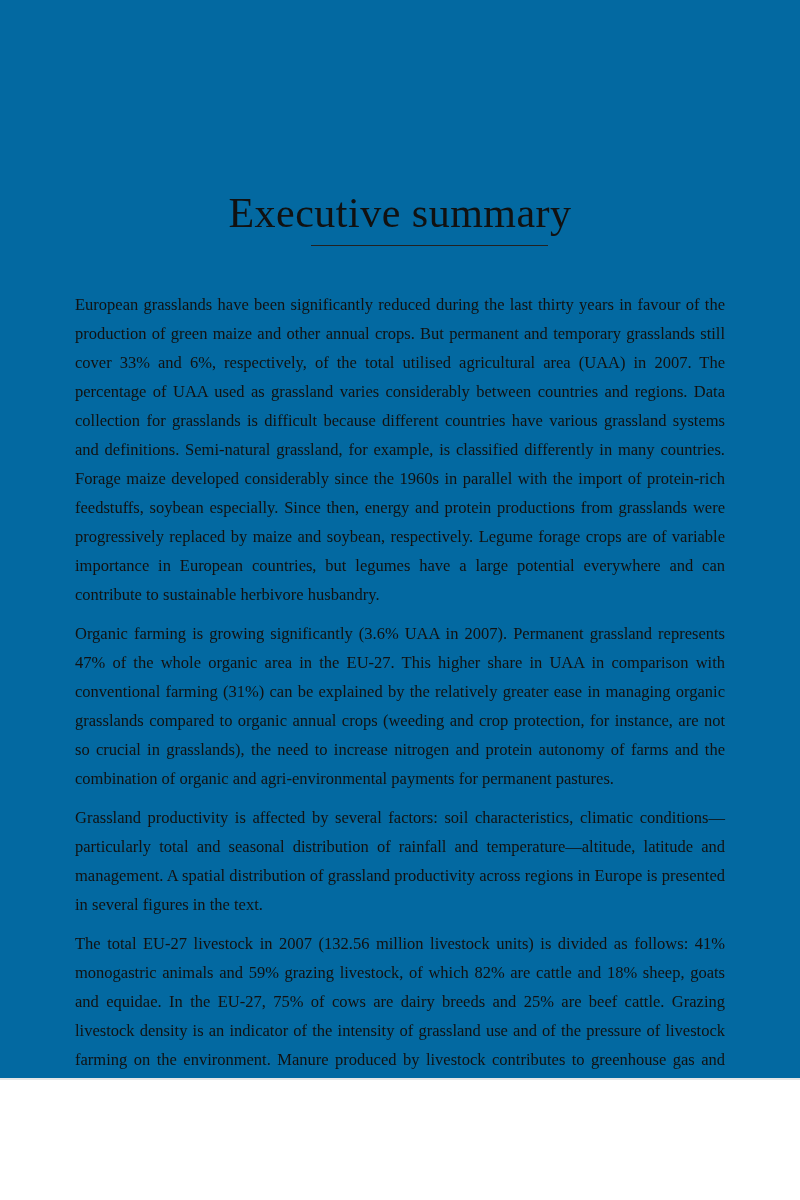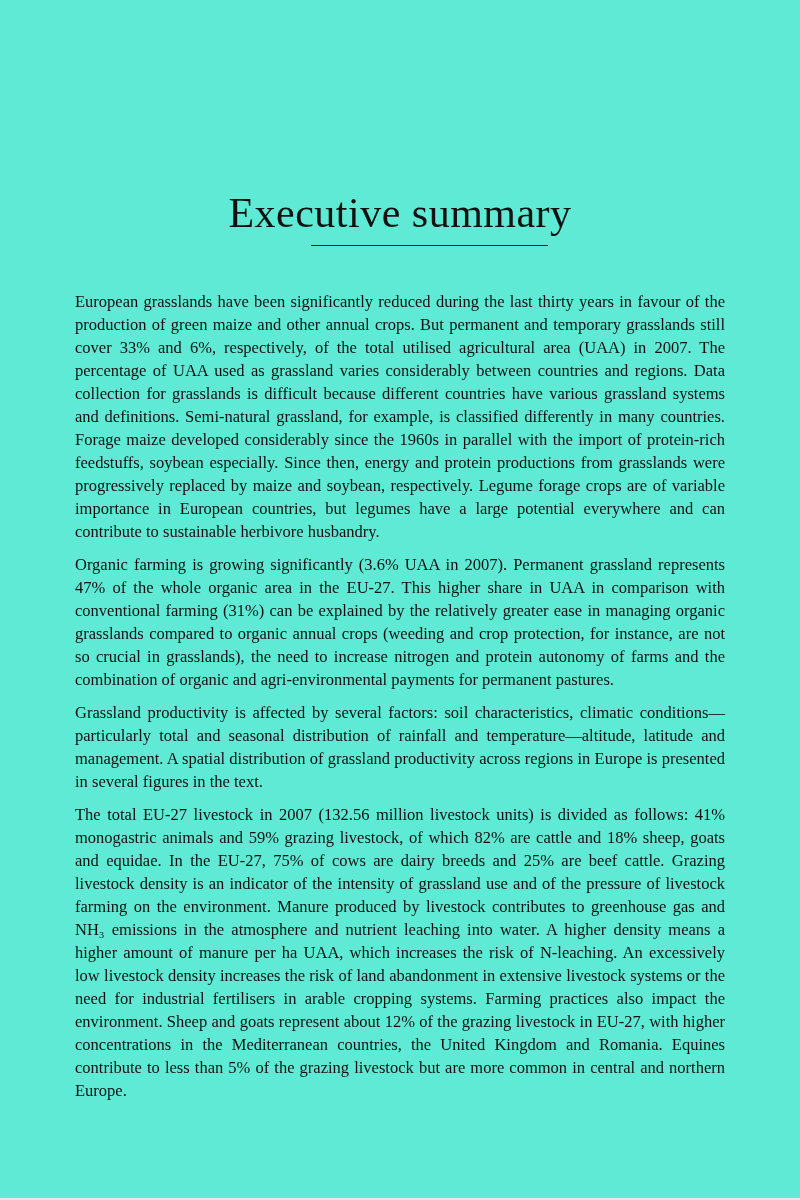--- a/index.html
+++ b/index.html
@@ -3,22 +3,22 @@
 <meta charset="utf-8">
 <style>
   html, body {
     margin: 0;
     padding: 0;
     background: #ffffff;
   }
   .page {
     position: relative;
     width: 800px;
-    height: 1200px;
-    background: #5eead4;
+    height: 1080px;
+    background: #0369a1;
     font-family: "Liberation Serif", "DejaVu Serif", serif;
     color: #1a1a1a;
     overflow: hidden;
   }
   .content {
     position: absolute;
     left: 75px;
     top: 0;
     width: 650px;
   }
@@ -34,21 +34,21 @@
   }
   .title-rule {
     width: 237px;
     height: 1px;
     background: #222222;
     margin: 9px 0 0 236px;
   }
   .body-text p {
     margin: 10px 0 10px 0;
     font-size: 16.5px;
-    line-height: 23px;
+    line-height: 29px;
     text-align: justify;
     color: #111111;
   }
   .body-text p:first-child {
     margin-top: 44px;
   }
   .page-bottom-edge {
     position: absolute;
     left: 0;
     bottom: 0;

